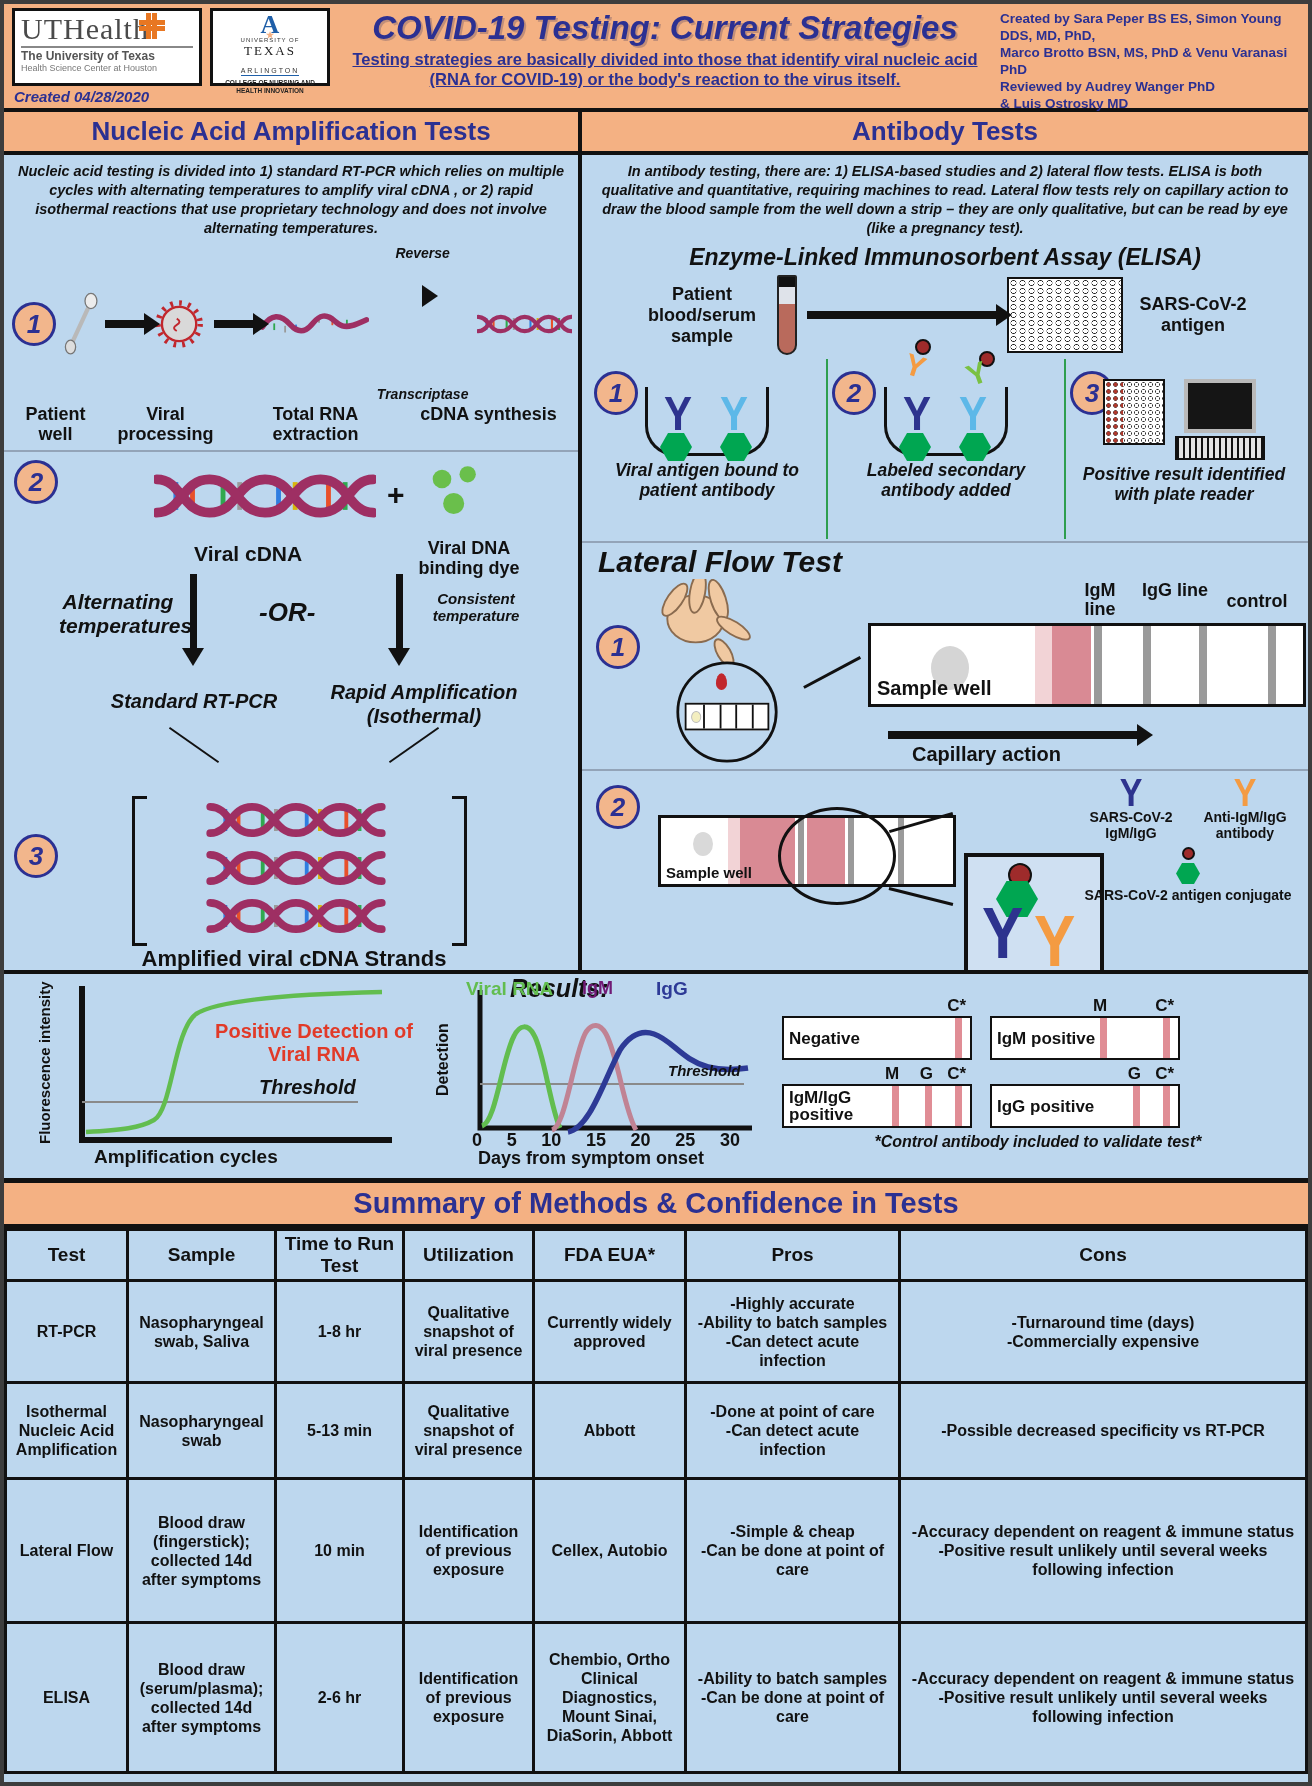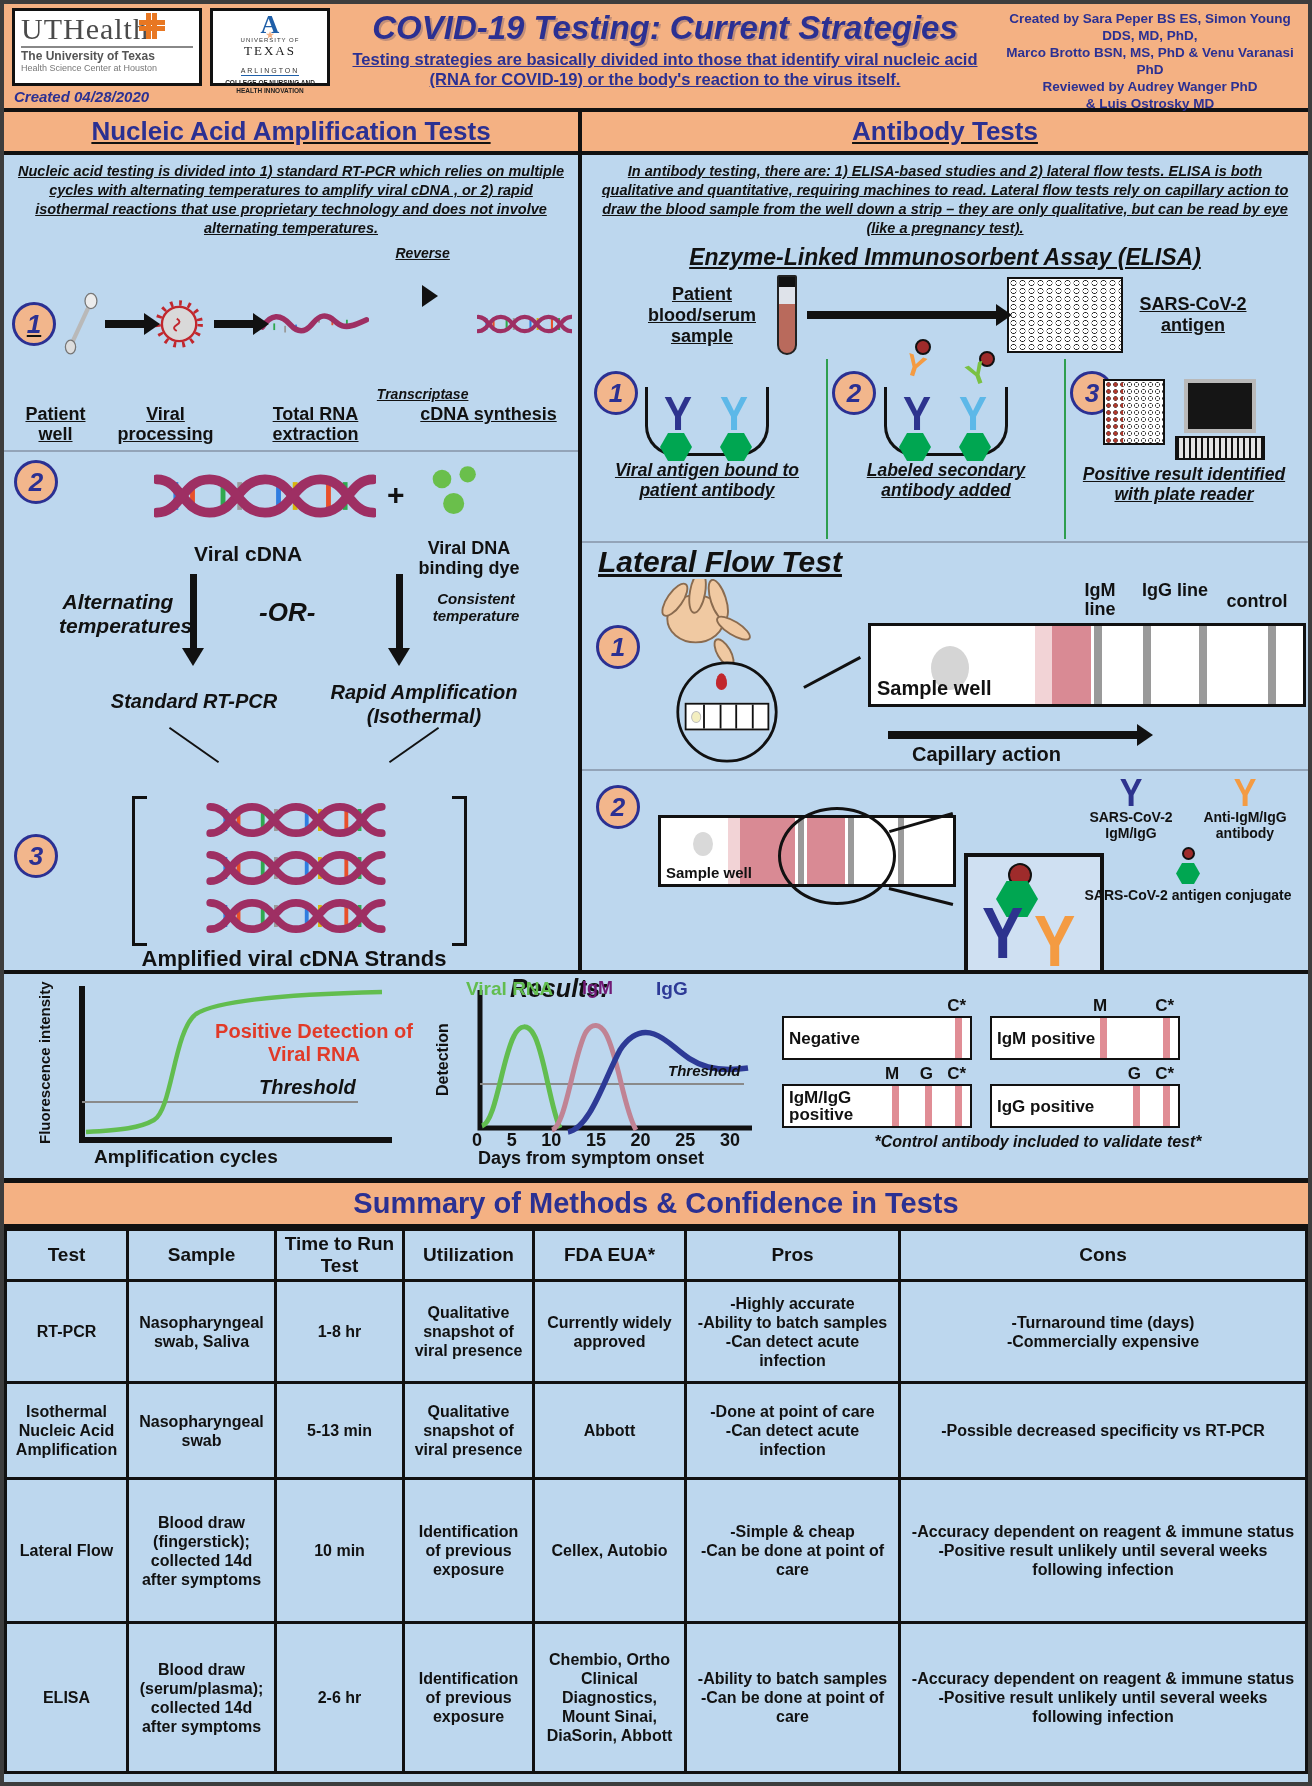--- a/index.html
+++ b/index.html
@@ -25,24 +25,24 @@
   .uta .star{position:absolute;font-size:9px;color:#f4b183;left:50%;top:10px;transform:translateX(-50%);}
   .uta .l1{font-size:6px;letter-spacing:1px;color:#333;}
   .uta .l2{font-family:"Liberation Serif",serif;font-size:13px;letter-spacing:2px;color:#222;}
   .uta .l3{font-size:7px;letter-spacing:2px;color:#333;border-bottom:1px solid #1f5fa8;display:inline-block;padding-bottom:1px;}
   .uta .l4{font-size:6.5px;font-weight:bold;color:#222;margin-top:2px;line-height:7.5px;}
   .created{font-style:italic;font-weight:bold;color:#2b3092;font-size:15px;margin-top:2px;padding-left:2px;}
   .titleCol{flex:1;text-align:center;}
   .bigTitle{color:#2b3092;font-size:33px;font-weight:bold;font-style:italic;line-height:36px;
     text-shadow:2px 2px 0 rgba(40,40,90,.25);margin-top:2px;}
   .subTitle{color:#2b3092;font-size:16.5px;font-weight:bold;text-decoration:underline;line-height:20px;margin-top:3px;}
-  .credits{width:300px;text-align:center;color:#2b3092;font-weight:bold;font-size:13.5px;line-height:17px;padding-top:2px;}
+  .credits{width:300px;text-align:left;color:#2b3092;font-weight:bold;font-size:13.5px;line-height:17px;padding-top:2px;}
   
   .main{display:grid;grid-template-columns:578px 1fr;border-top:4px solid #111;border-bottom:4px solid #111;
-    background:#bdd7ee;height:858px;text-decoration:underline;}
+    background:#bdd7ee;height:858px;}
   .colL{border-right:4px solid #111;position:relative;overflow:hidden;}
   .colR{position:relative;overflow:hidden;}
   .col-head{background:#f4b183;border-bottom:4px solid #111;color:#2b3092;font-weight:bold;
     font-size:26px;text-align:center;padding:4px 0;}
   .intro{font-style:italic;font-weight:bold;font-size:14.5px;text-align:center;line-height:19px;padding:7px 10px 4px 10px;}
   .num{width:44px;height:44px;border-radius:50%;background:#f2b68c;border:3px solid #2b3092;color:#2b3092;
     font-weight:bold;font-style:italic;font-size:26px;display:flex;align-items:center;justify-content:center;box-sizing:border-box;flex:0 0 auto;}
   .harrow{height:8px;background:#111;position:relative;flex:0 0 40px;}
   .harrow::after{content:"";position:absolute;right:-15px;top:-7px;border-left:16px solid #111;
     border-top:11px solid transparent;border-bottom:11px solid transparent;}

